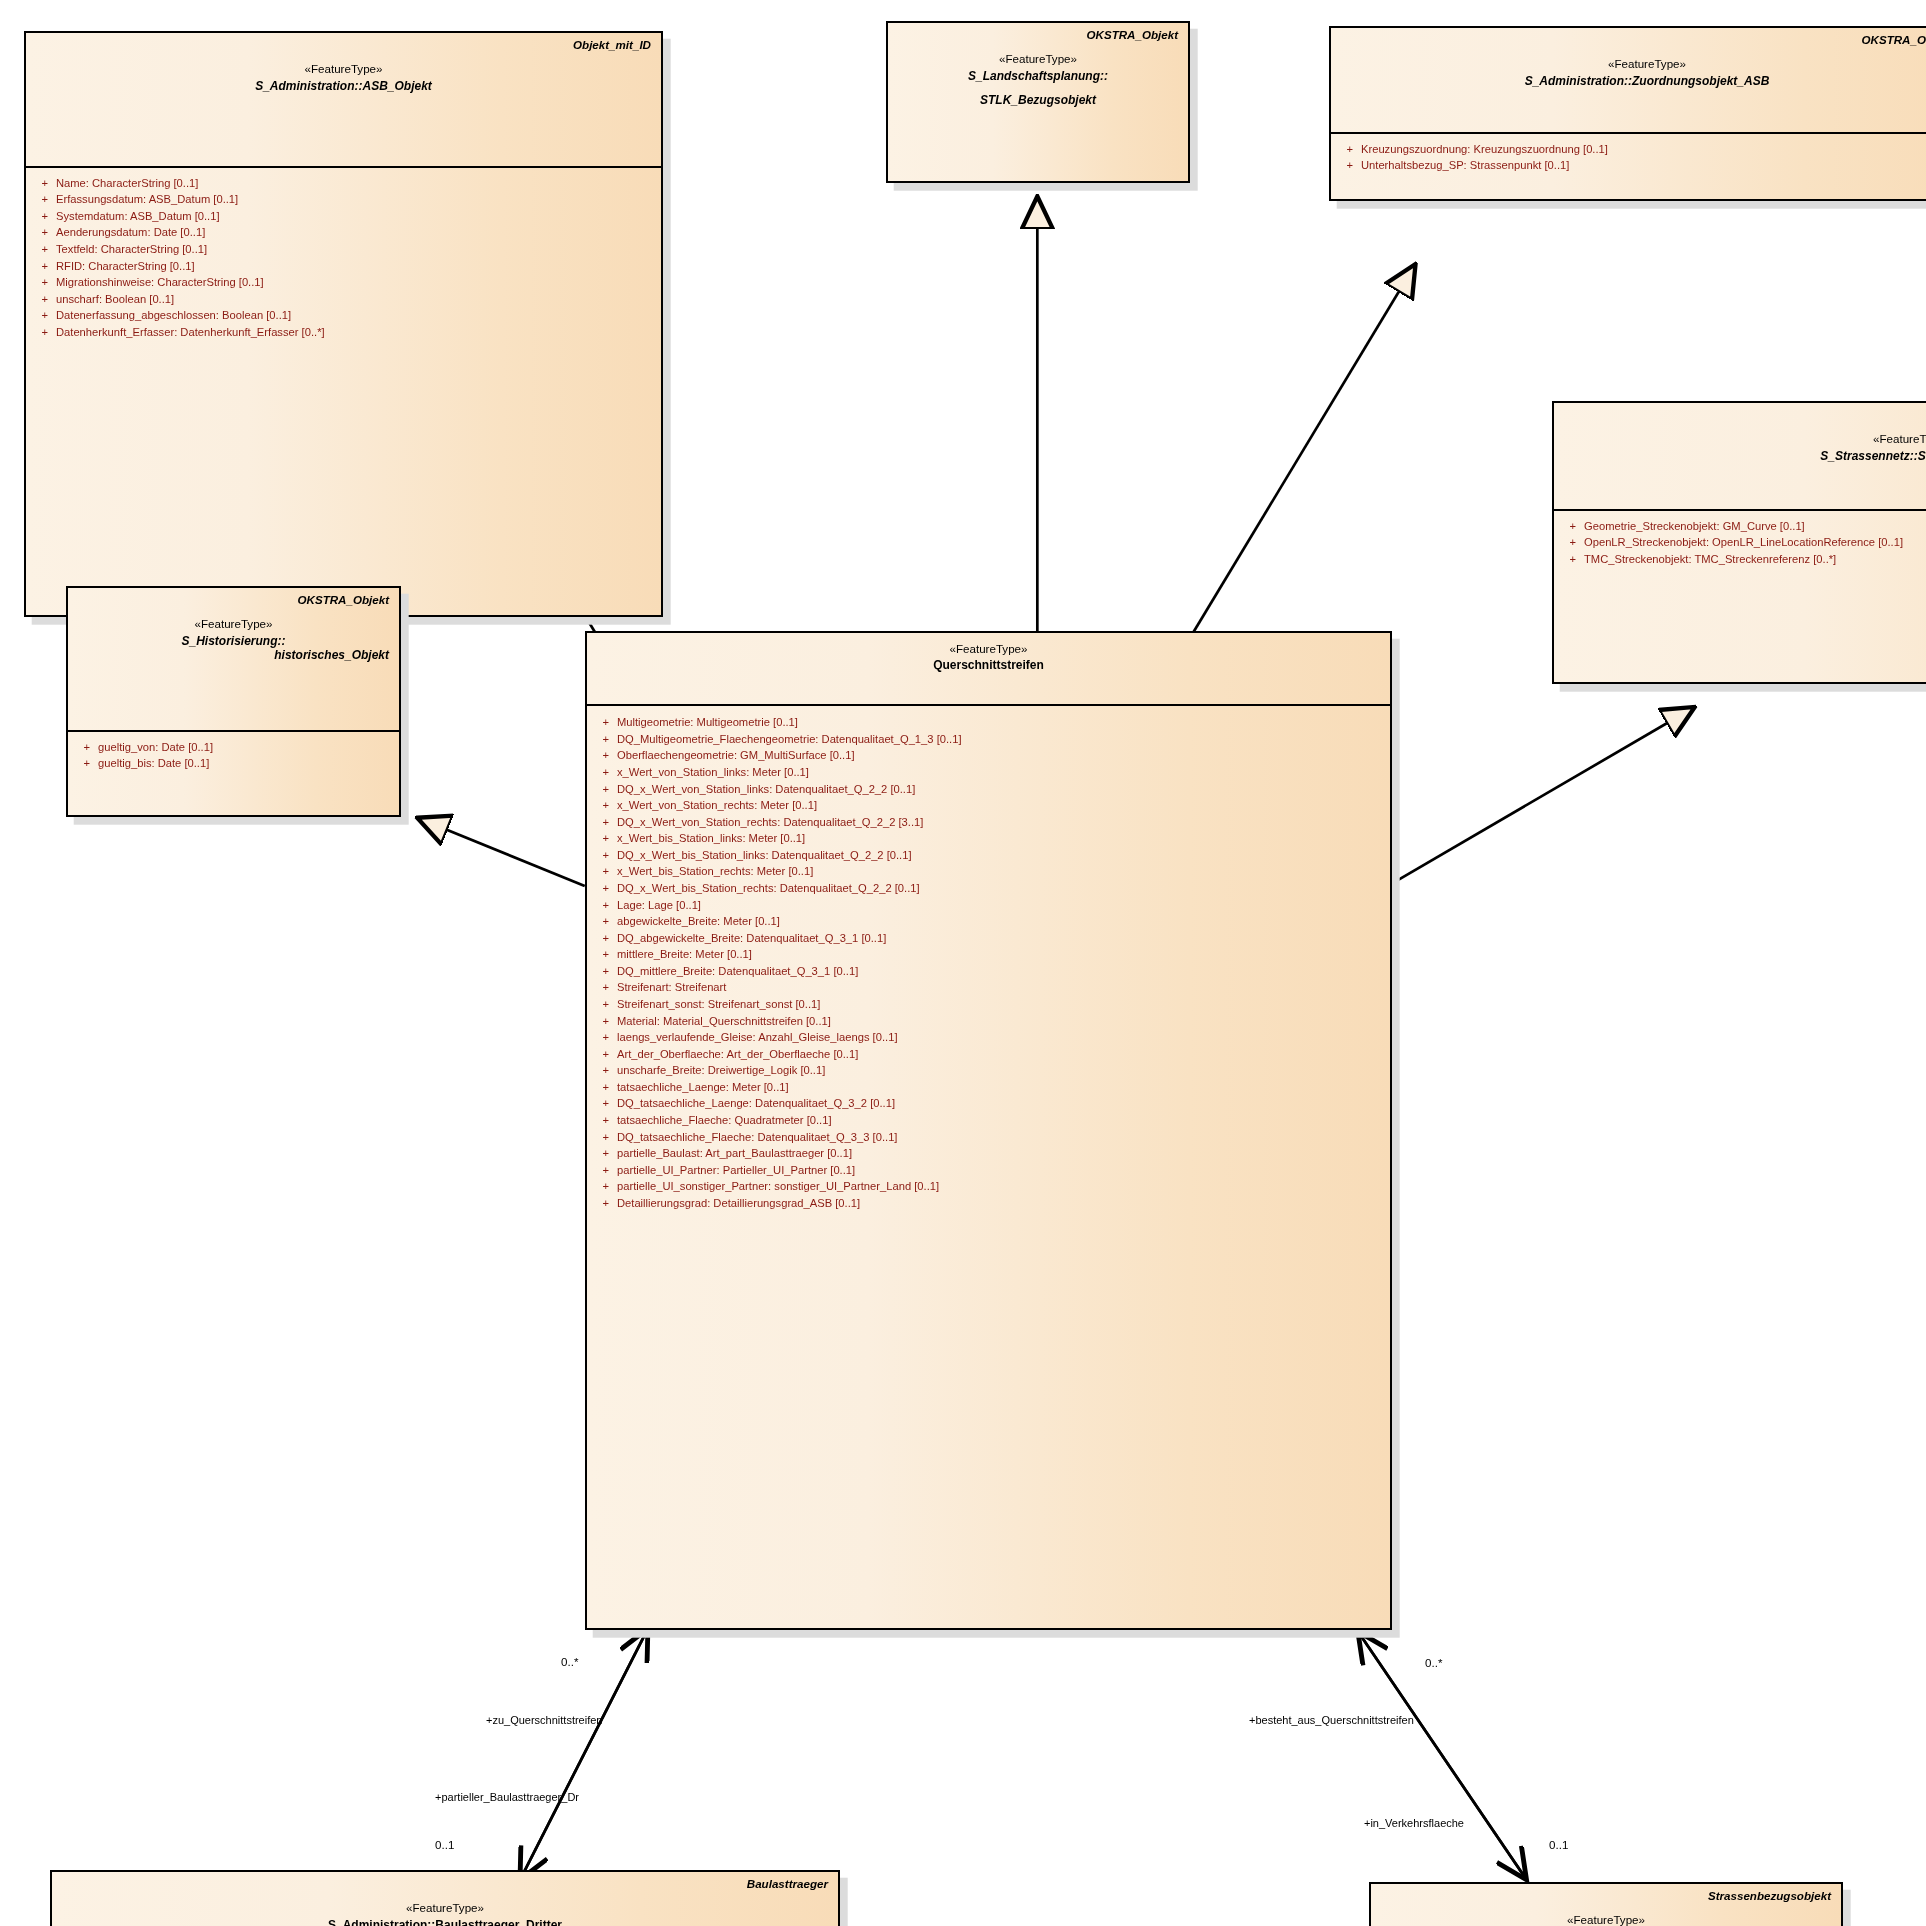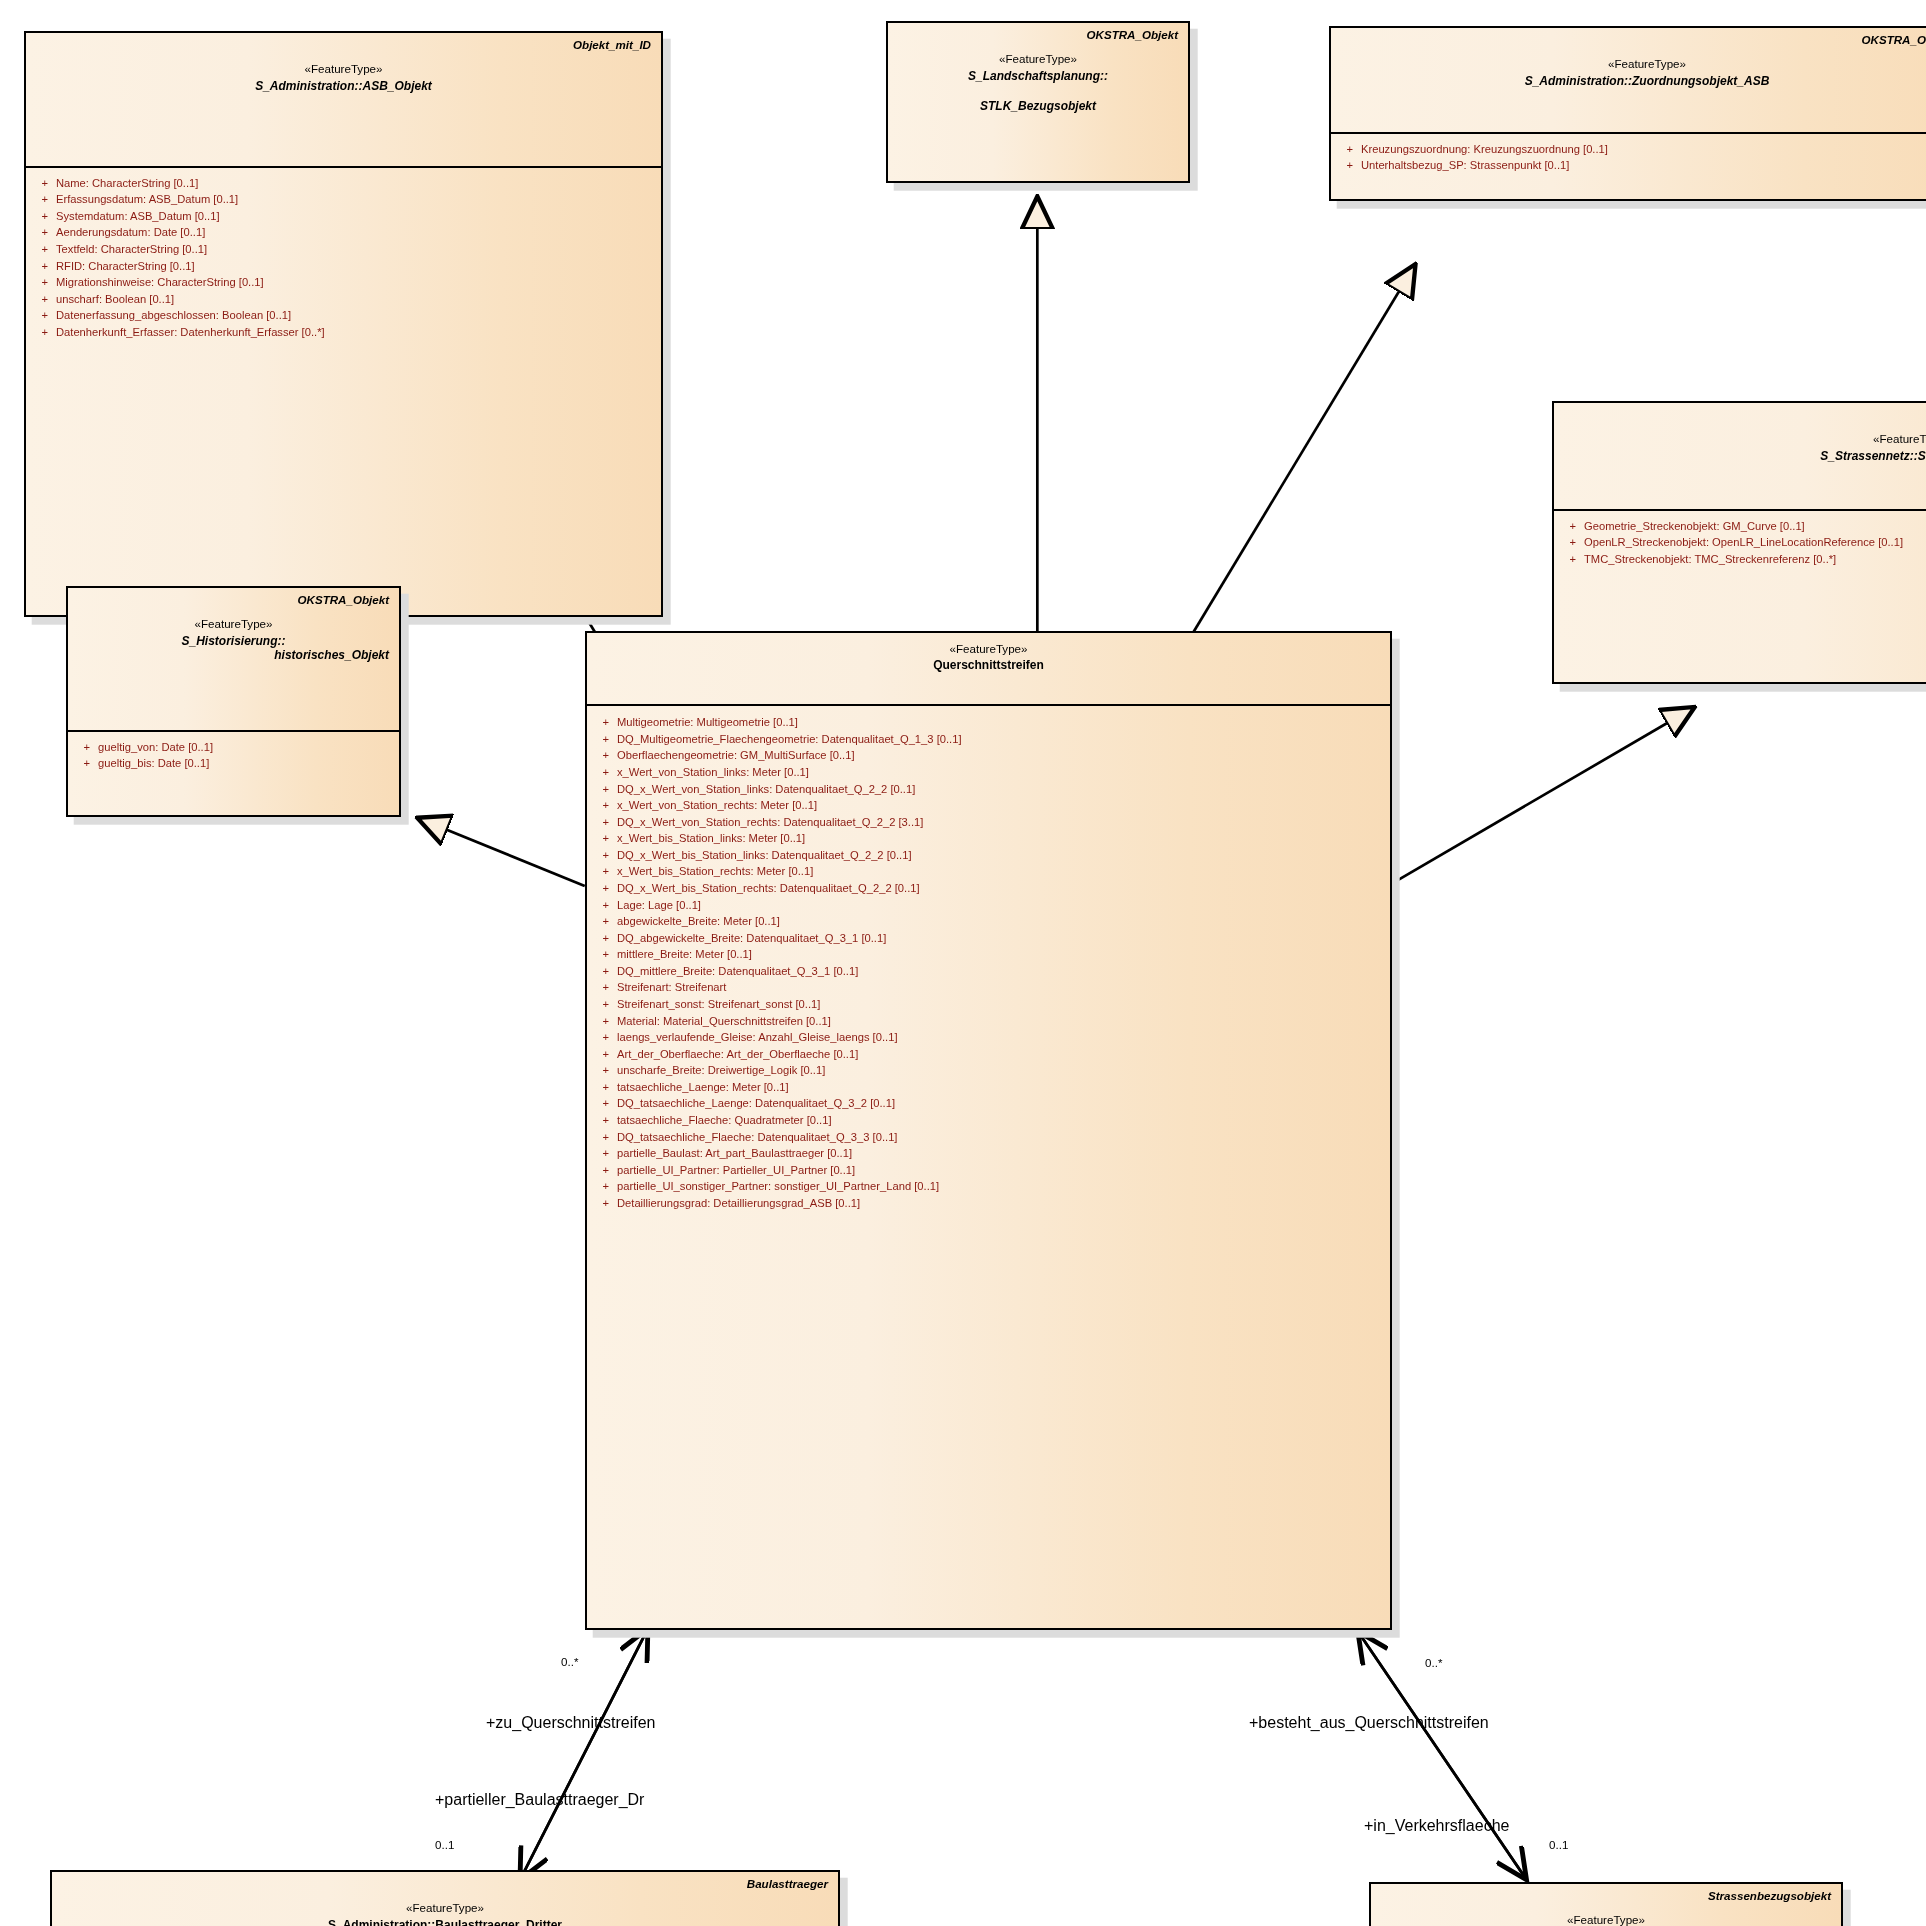--- a/index.html
+++ b/index.html
@@ -80,21 +80,21 @@
     width: 22.3px;
     flex: 0 0 22.3px;
     text-align: center;
     color: #8b1a12;
   }
   .attr-text { color: #8b1a12; }
 
   
   .edge-label {
     position: absolute;
-    font-size: 16px;
+    font-size: 11px;
     color: #000000;
     white-space: nowrap;
     z-index: 8;
   }
   .mult-label {
     position: absolute;
     font-size: 11.6px;
     color: #000000;
     white-space: nowrap;
     z-index: 8;
@@ -194,21 +194,21 @@
         <span class="attr-text">Datenherkunft_Erfasser: Datenherkunft_Erfasser [0..*]</span>
       </div>
     </div>
   </div>
 
   <div class="uml-class" style="left:886px; top:21px; width:304px; height:162px;">
     <div class="uml-header" style="height:100%;">
       <div class="stereo-tag">OKSTRA_Objekt</div>
       <div class="featuretype">«FeatureType»</div>
       <div class="classname abstract">S_Landschaftsplanung::</div>
-      <div class="classname abstract" style="margin-top:16px;">STLK_Bezugsobjekt</div>
+      <div class="classname abstract" style="margin-top:10px;">STLK_Bezugsobjekt</div>
     </div>
   </div>
 
   <div class="uml-class" style="left:1329px; top:26px; width:636px; height:175px;">
     <div class="uml-header divided" style="height:106px;">
       <div class="stereo-tag">OKSTRA_Objekt</div>
       <div class="featuretype">«FeatureType»</div>
       <div class="classname abstract">S_Administration::Zuordnungsobjekt_ASB</div>
     </div>
     <div class="uml-attrs">

